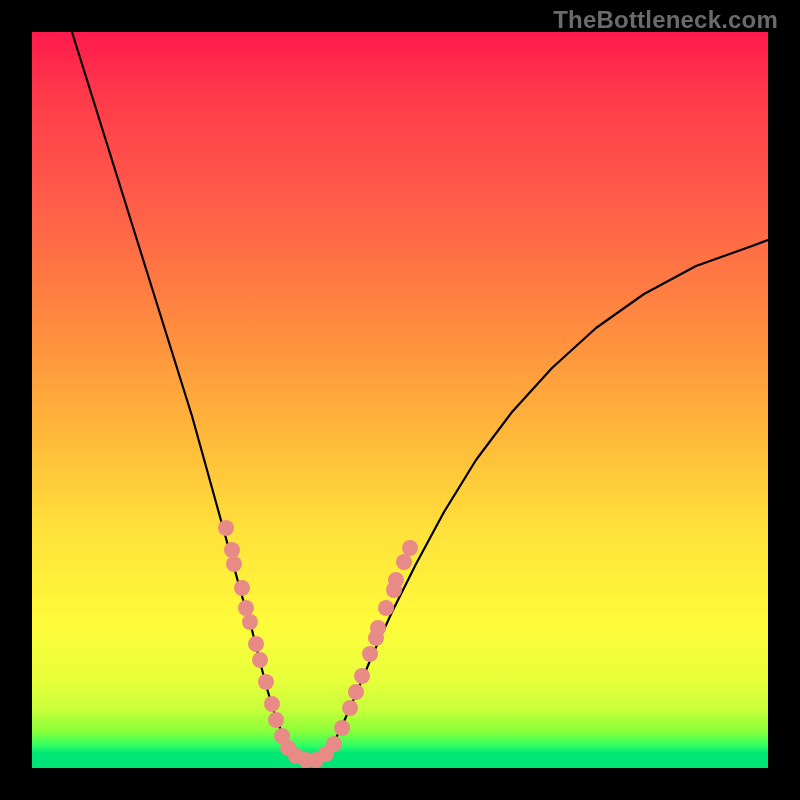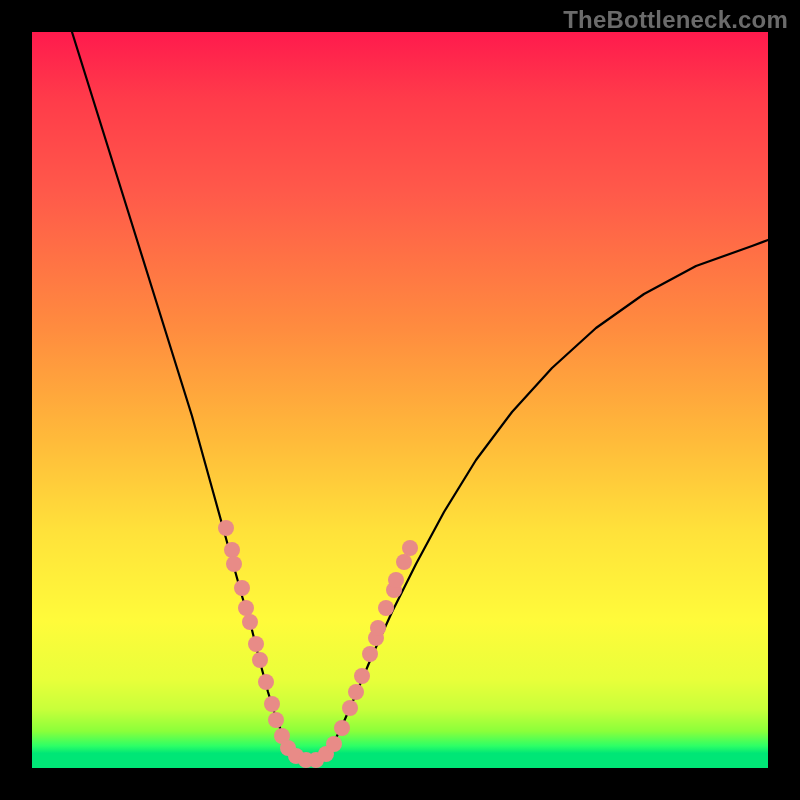--- a/index.html
+++ b/index.html
@@ -39,21 +39,21 @@
       #c8ff3a 92%,
       #8bff3a 95%,
       #2dff66 97%,
       #00e676 98%,
       #00e676 100%
     );
   }
   .watermark {
     position: absolute;
     top: 6px;
-    right: 12px;
+    right: 22px;
     font-size: 24px;
     font-weight: 600;
     color: #6b6b6b;
     letter-spacing: 0.2px;
     user-select: none;
   }
   svg.curve {
     position: absolute;
     left: 0;
     top: 0;

